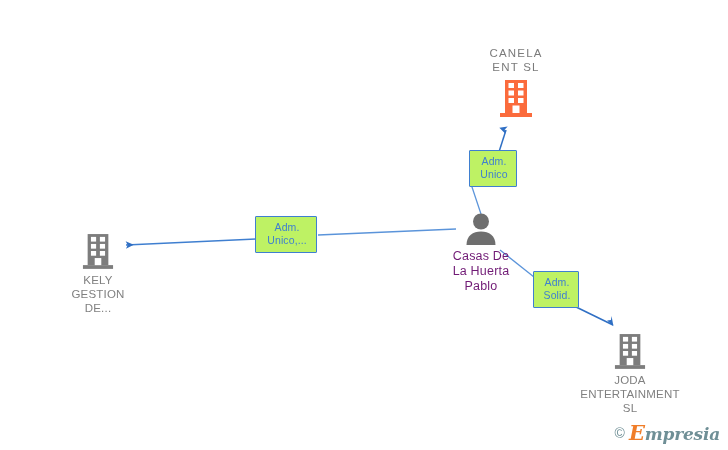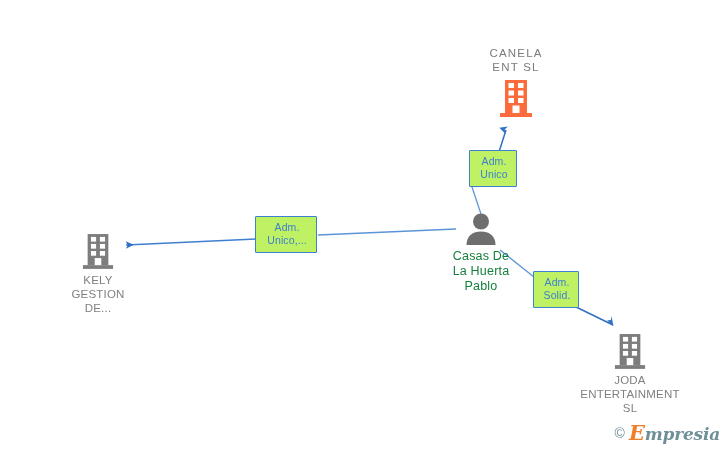--- a/index.html
+++ b/index.html
@@ -47,21 +47,21 @@
     margin-top: 0;
     margin-bottom: 4px;
   }
   .node-label.orange-node {
     color: #7b7b7b;
     letter-spacing: 1.2px;
   }
   .person-label {
     font-size: 12.5px;
     line-height: 15px;
-    color: #15803d;
+    color: #701a75;
   }
 
   
   .rel-box {
     position: absolute;
     box-sizing: border-box;
     border: 1.3px solid #3f7fd0;
     border-radius: 1px;
     background: #bef264;
     color: #3f7fd0;

